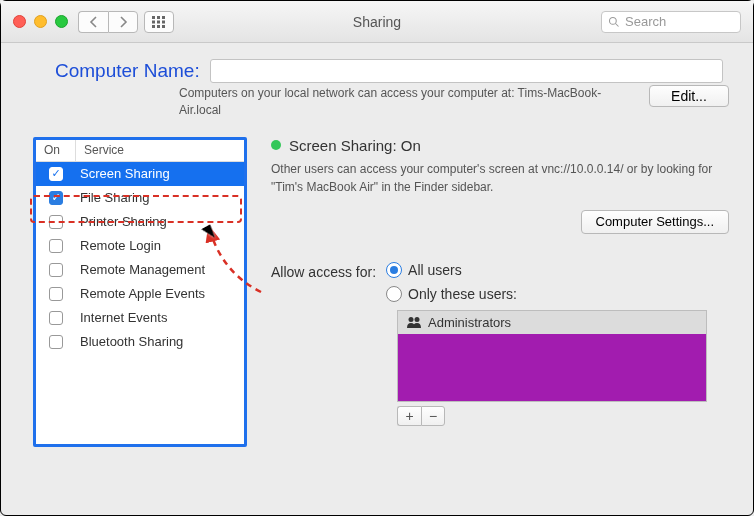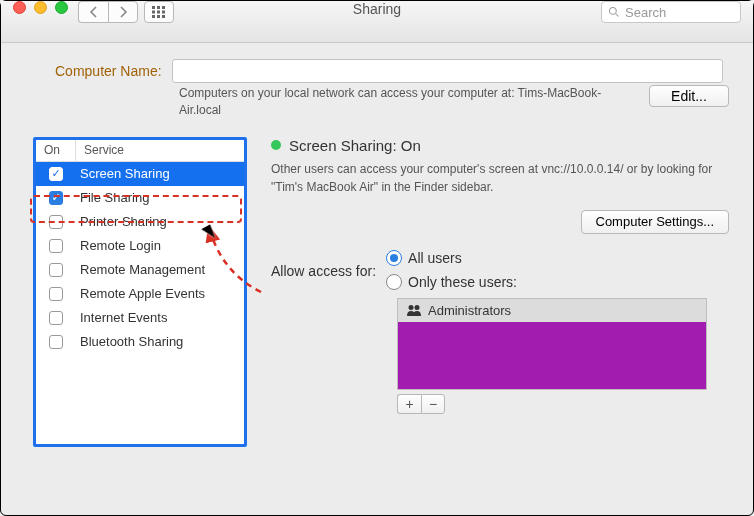--- a/index.html
+++ b/index.html
@@ -18,20 +18,21 @@
       background: #ececec;
       border: 1px solid #000;
       border-radius: 6px;
       position: relative;
     }
     .titlebar {
       height: 42px;
       background: linear-gradient(#f6f6f6, #e4e4e4);
       border-bottom: 1px solid #c9c9c9;
       display: flex;
+      align-items: center;
       padding: 0 12px;
     }
     .traffic-lights { display: flex; gap: 8px; }
     .traffic-light { width: 13px; height: 13px; border-radius: 50%; }
     .tl-red { background: #ff5f57; border: 1px solid #e14339; }
     .tl-yellow { background: #ffbd2e; border: 1px solid #e1a11f; }
     .tl-green { background: #28c940; border: 1px solid #1ba52e; }
     .nav-buttons {
       display: flex;
       margin-left: 10px;
@@ -78,21 +79,21 @@
       gap: 5px;
     }
     .search-icon-svg { width: 12px; height: 12px; }
     .content { padding: 16px 24px 10px 24px; }
     .row-name {
       display: flex;
       align-items: center;
       gap: 10px;
       padding-left: 30px;
     }
-    .label-name { font-size: 14px; color: #a16207; }
+    .label-name { font-size: 19px; color: #1d4ed8; }
     .name-input {
       flex: 1;
       height: 24px;
       border: 1px solid #c3c3c3;
       border-radius: 3px;
       background: #fff;
       margin-right: 6px;
       padding: 0 6px;
     }
     .access-text-row {
@@ -183,23 +184,23 @@
     .comp-settings-btn {
       height: 24px;
       padding: 0 14px;
       background: linear-gradient(#fefefe,#f0f0f0);
       border: 1px solid #b8b8b8;
       border-radius: 4px;
       font-size: 13px;
     }
     .allow-row {
       display: flex;
-      align-items: center;
+      align-items: flex-start;
       gap: 10px;
-      margin-top: 16px;
+      margin-top: 28px;
     }
     .allow-label { font-size: 14px; color: #333; padding-top: 2px; }
     .radio-group { display: flex; flex-direction: column; gap: 8px; }
     .radio-item { display: flex; align-items: center; gap: 6px; font-size: 14px; }
     .mac-radio {
       width: 16px; height: 16px; border-radius: 50%;
       border: 1px solid #888; background: #fff;
       display: flex; align-items: center; justify-content: center;
     }
     .mac-radio.on { border-color: #2a7de1; }

